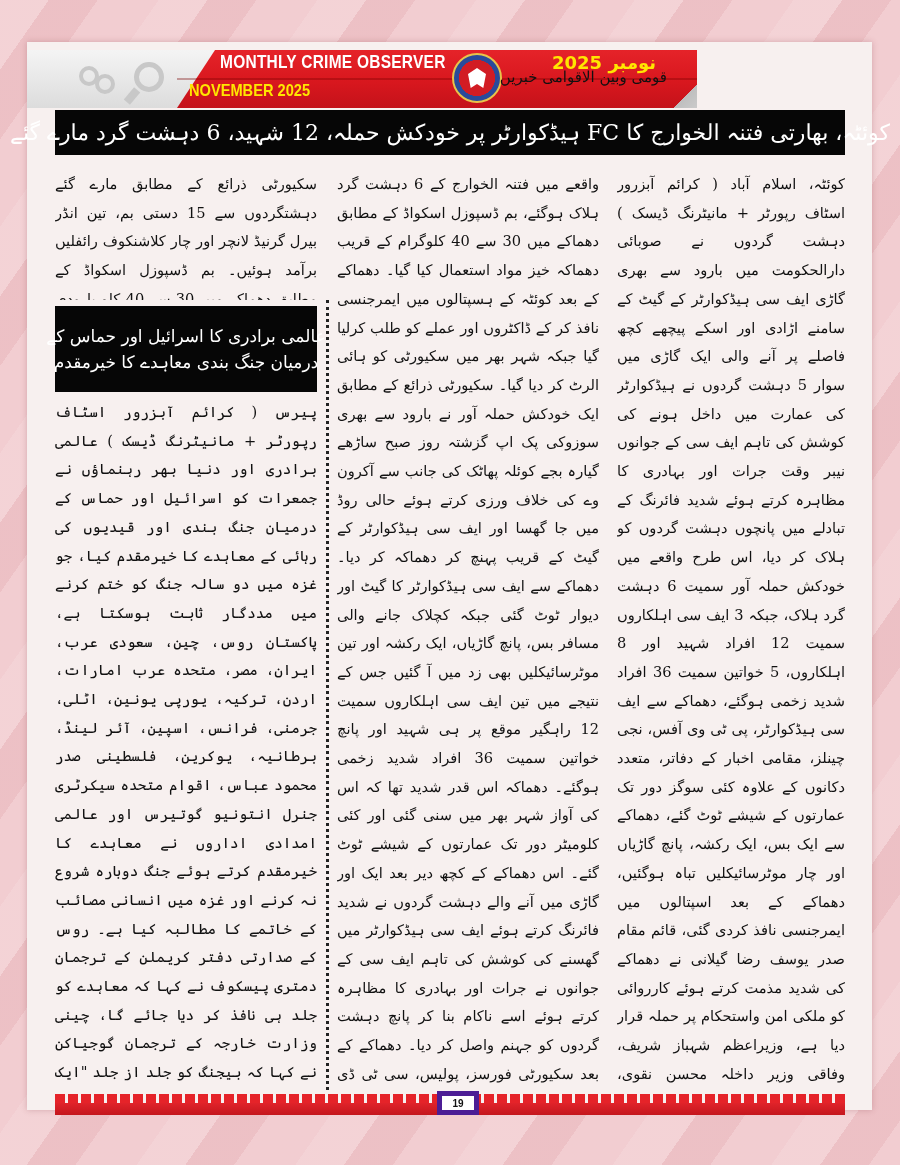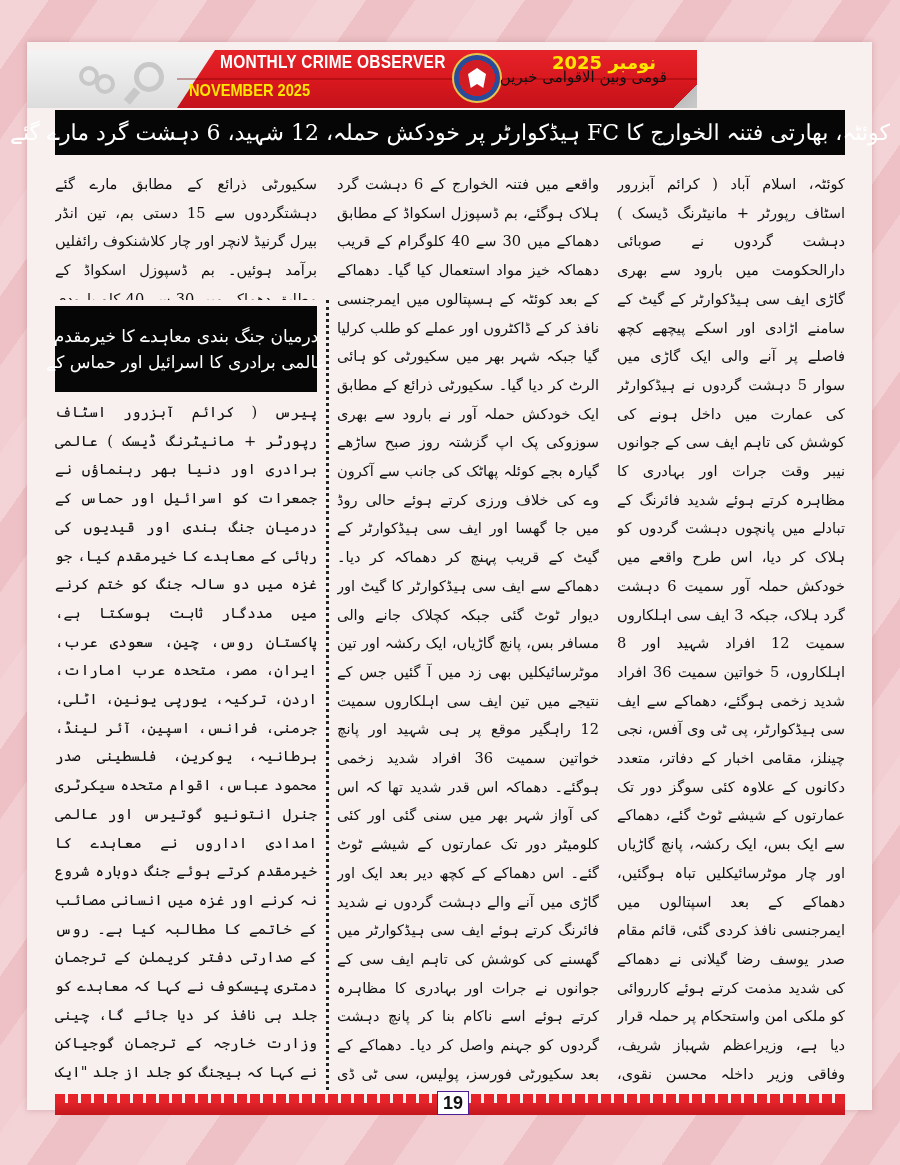--- a/index.html
+++ b/index.html
@@ -93,23 +93,23 @@
   
   .footer-dashes {
     position: absolute; left: 55px; top: 1094px; width: 790px; height: 9px;
     background: repeating-linear-gradient(90deg,#e52329 0 10px,#f7f0ef 10px 13px);
   }
   .footer-bar {
     position: absolute; left: 55px; top: 1103px; width: 790px; height: 12px;
     background: linear-gradient(180deg,#e0232a,#c4161d);
   }
   .page-num {
-    position: absolute; left: 437px; top: 1091px; width: 32px; height: 24px; background: #fff;
-    border: 1px solid #4c1d95; color: #111; font-family: "Liberation Sans", sans-serif; font-weight: bold;
-    font-size: 18px; display: flex; align-items: center; justify-content: center;
+    position: absolute; left: 437px; top: 1091px; width: 42px; height: 24px; background: #fff;
+    border: 5px solid #4c1d95; color: #111; font-family: "Liberation Sans", sans-serif; font-weight: bold;
+    font-size: 10px; display: flex; align-items: center; justify-content: center;
   }
 </style>
 </head>
 <body>
 
 <div class="page"></div>
 
 <div class="header">
   <div class="hdr-icons">
     <span class="cuff" style="left:0;top:8px;"></span>
@@ -140,22 +140,22 @@
 
 <div class="col col-mid">
   <p>واقعے میں فتنہ الخوارج کے 6 دہشت گرد ہلاک ہوگئے، بم ڈسپوزل اسکواڈ کے مطابق دھماکے میں 30 سے 40 کلوگرام کے قریب دھماکہ خیز مواد استعمال کیا گیا۔ دھماکے کے بعد کوئٹہ کے ہسپتالوں میں ایمرجنسی نافذ کر کے ڈاکٹروں اور عملے کو طلب کرلیا گیا جبکہ شہر بھر میں سکیورٹی کو ہائی الرٹ کر دیا گیا۔ سکیورٹی ذرائع کے مطابق ایک خودکش حملہ آور نے بارود سے بھری سوزوکی پک اپ گزشتہ روز صبح ساڑھے گیارہ بجے کوئلہ پھاٹک کی جانب سے آکرون وے کی خلاف ورزی کرتے ہوئے حالی روڈ میں جا گھسا اور ایف سی ہیڈکوارٹر کے گیٹ کے قریب پہنچ کر دھماکہ کر دیا۔ دھماکے سے ایف سی ہیڈکوارٹر کا گیٹ اور دیوار ٹوٹ گئی جبکہ کچلاک جانے والی مسافر بس، پانچ گاڑیاں، ایک رکشہ اور تین موٹرسائیکلیں بھی زد میں آ گئیں جس کے نتیجے میں تین ایف سی اہلکاروں سمیت 12 راہگیر موقع پر ہی شہید اور پانچ خواتین سمیت 36 افراد شدید زخمی ہوگئے۔ دھماکہ اس قدر شدید تھا کہ اس کی آواز شہر بھر میں سنی گئی اور کئی کلومیٹر دور تک عمارتوں کے شیشے ٹوٹ گئے۔ اس دھماکے کے کچھ دیر بعد ایک اور گاڑی میں آنے والے دہشت گردوں نے شدید فائرنگ کرتے ہوئے ایف سی ہیڈکوارٹر میں گھسنے کی کوشش کی تاہم ایف سی کے جوانوں نے جرات اور بہادری کا مظاہرہ کرتے ہوئے اسے ناکام بنا کر پانچ دہشت گردوں کو جہنم واصل کر دیا۔ دھماکے کے بعد سکیورٹی فورسز، پولیس، سی ٹی ڈی اور قانون نافذ کرنے والے اداروں کی بھاری نفری موقع پر پہنچ گئی اور علاقے کو گھیرے میں لے کر لاشوں اور 26 زخمیوں کو سول ہسپتال جبکہ ایک زخمی خاتون سمیت دس اہلکاروں کو سی ایم ایچ منتقل کر دیا گیا۔ سول ہسپتال میں زیر علاج پانچ زخمیوں کی حالت تشویشناک بتائی جاتی ہے۔</p>
 </div>
 
 <div class="col col-left-top">
   <p>سکیورٹی ذرائع کے مطابق مارے گئے دہشتگردوں سے 15 دستی بم، تین انڈر بیرل گرنیڈ لانچر اور چار کلاشنکوف رائفلیں برآمد ہوئیں۔ بم ڈسپوزل اسکواڈ کے مطابق دھماکے میں 30 سے 40 کلو بارودی مواد استعمال کیا گیا۔</p>
 </div>
 
 <div class="sub-headline-box">
+  <div class="sub-headline-line">عالمی برادری کا اسرائیل اور حماس کے</div>
   <div class="sub-headline-line">درمیان جنگ بندی معاہدے کا خیرمقدم</div>
-  <div class="sub-headline-line">عالمی برادری کا اسرائیل اور حماس کے</div>
 </div>
 
 <div class="col col-left-bottom">
   <p>پیرس ( کرائم آبزرور اسٹاف رپورٹر + مانیٹرنگ ڈیسک ) عالمی برادری اور دنیا بھر رہنماؤں نے جمعرات کو اسرائیل اور حماس کے درمیان جنگ بندی اور قیدیوں کی رہائی کے معاہدے کا خیرمقدم کیا، جو غزہ میں دو سالہ جنگ کو ختم کرنے میں مددگار ثابت ہوسکتا ہے، پاکستان روس، چین، سعودی عرب، ایران، مصر، متحدہ عرب امارات، اردن، ترکیہ، یورپی یونین، اٹلی، جرمنی، فرانس، اسپین، آئر لینڈ، برطانیہ، یوکرین، فلسطینی صدر محمود عباس، اقوام متحدہ سیکرٹری جنرل انتونیو گوتیرس اور عالمی امدادی اداروں نے معاہدے کا خیرمقدم کرتے ہوئے جنگ دوبارہ شروع نہ کرنے اور غزہ میں انسانی مصائب کے خاتمے کا مطالبہ کیا ہے۔ روس کے صدارتی دفتر کریملن کے ترجمان دمتری پیسکوف نے کہا کہ معاہدے کو جلد ہی نافذ کر دیا جائے گا، چینی وزارت خارجہ کے ترجمان گوجیاکن نے کہا کہ بیجنگ کو جلد از جلد "ایک مستقل اور جامع" جنگ بندی کی امید ہے۔ انہوں نے مزید کہا، "چین اس اصول کی وکالت کرتا ہے کہ فلسطینیوں کو فلسطین پر حکومت کرنی چاہیے۔ مصر کے صدر عبدالفتاح السیسی نے اس اعلان کو ایک "تاریخی لمحہ" قرار دیا جو "نہ صرف جنگ کا باب بند کرتا ہے"۔</p>
 </div>
 
 <div class="dotted-divider"></div>
 
 <div class="footer-dashes"></div>
 <div class="footer-bar"></div>

